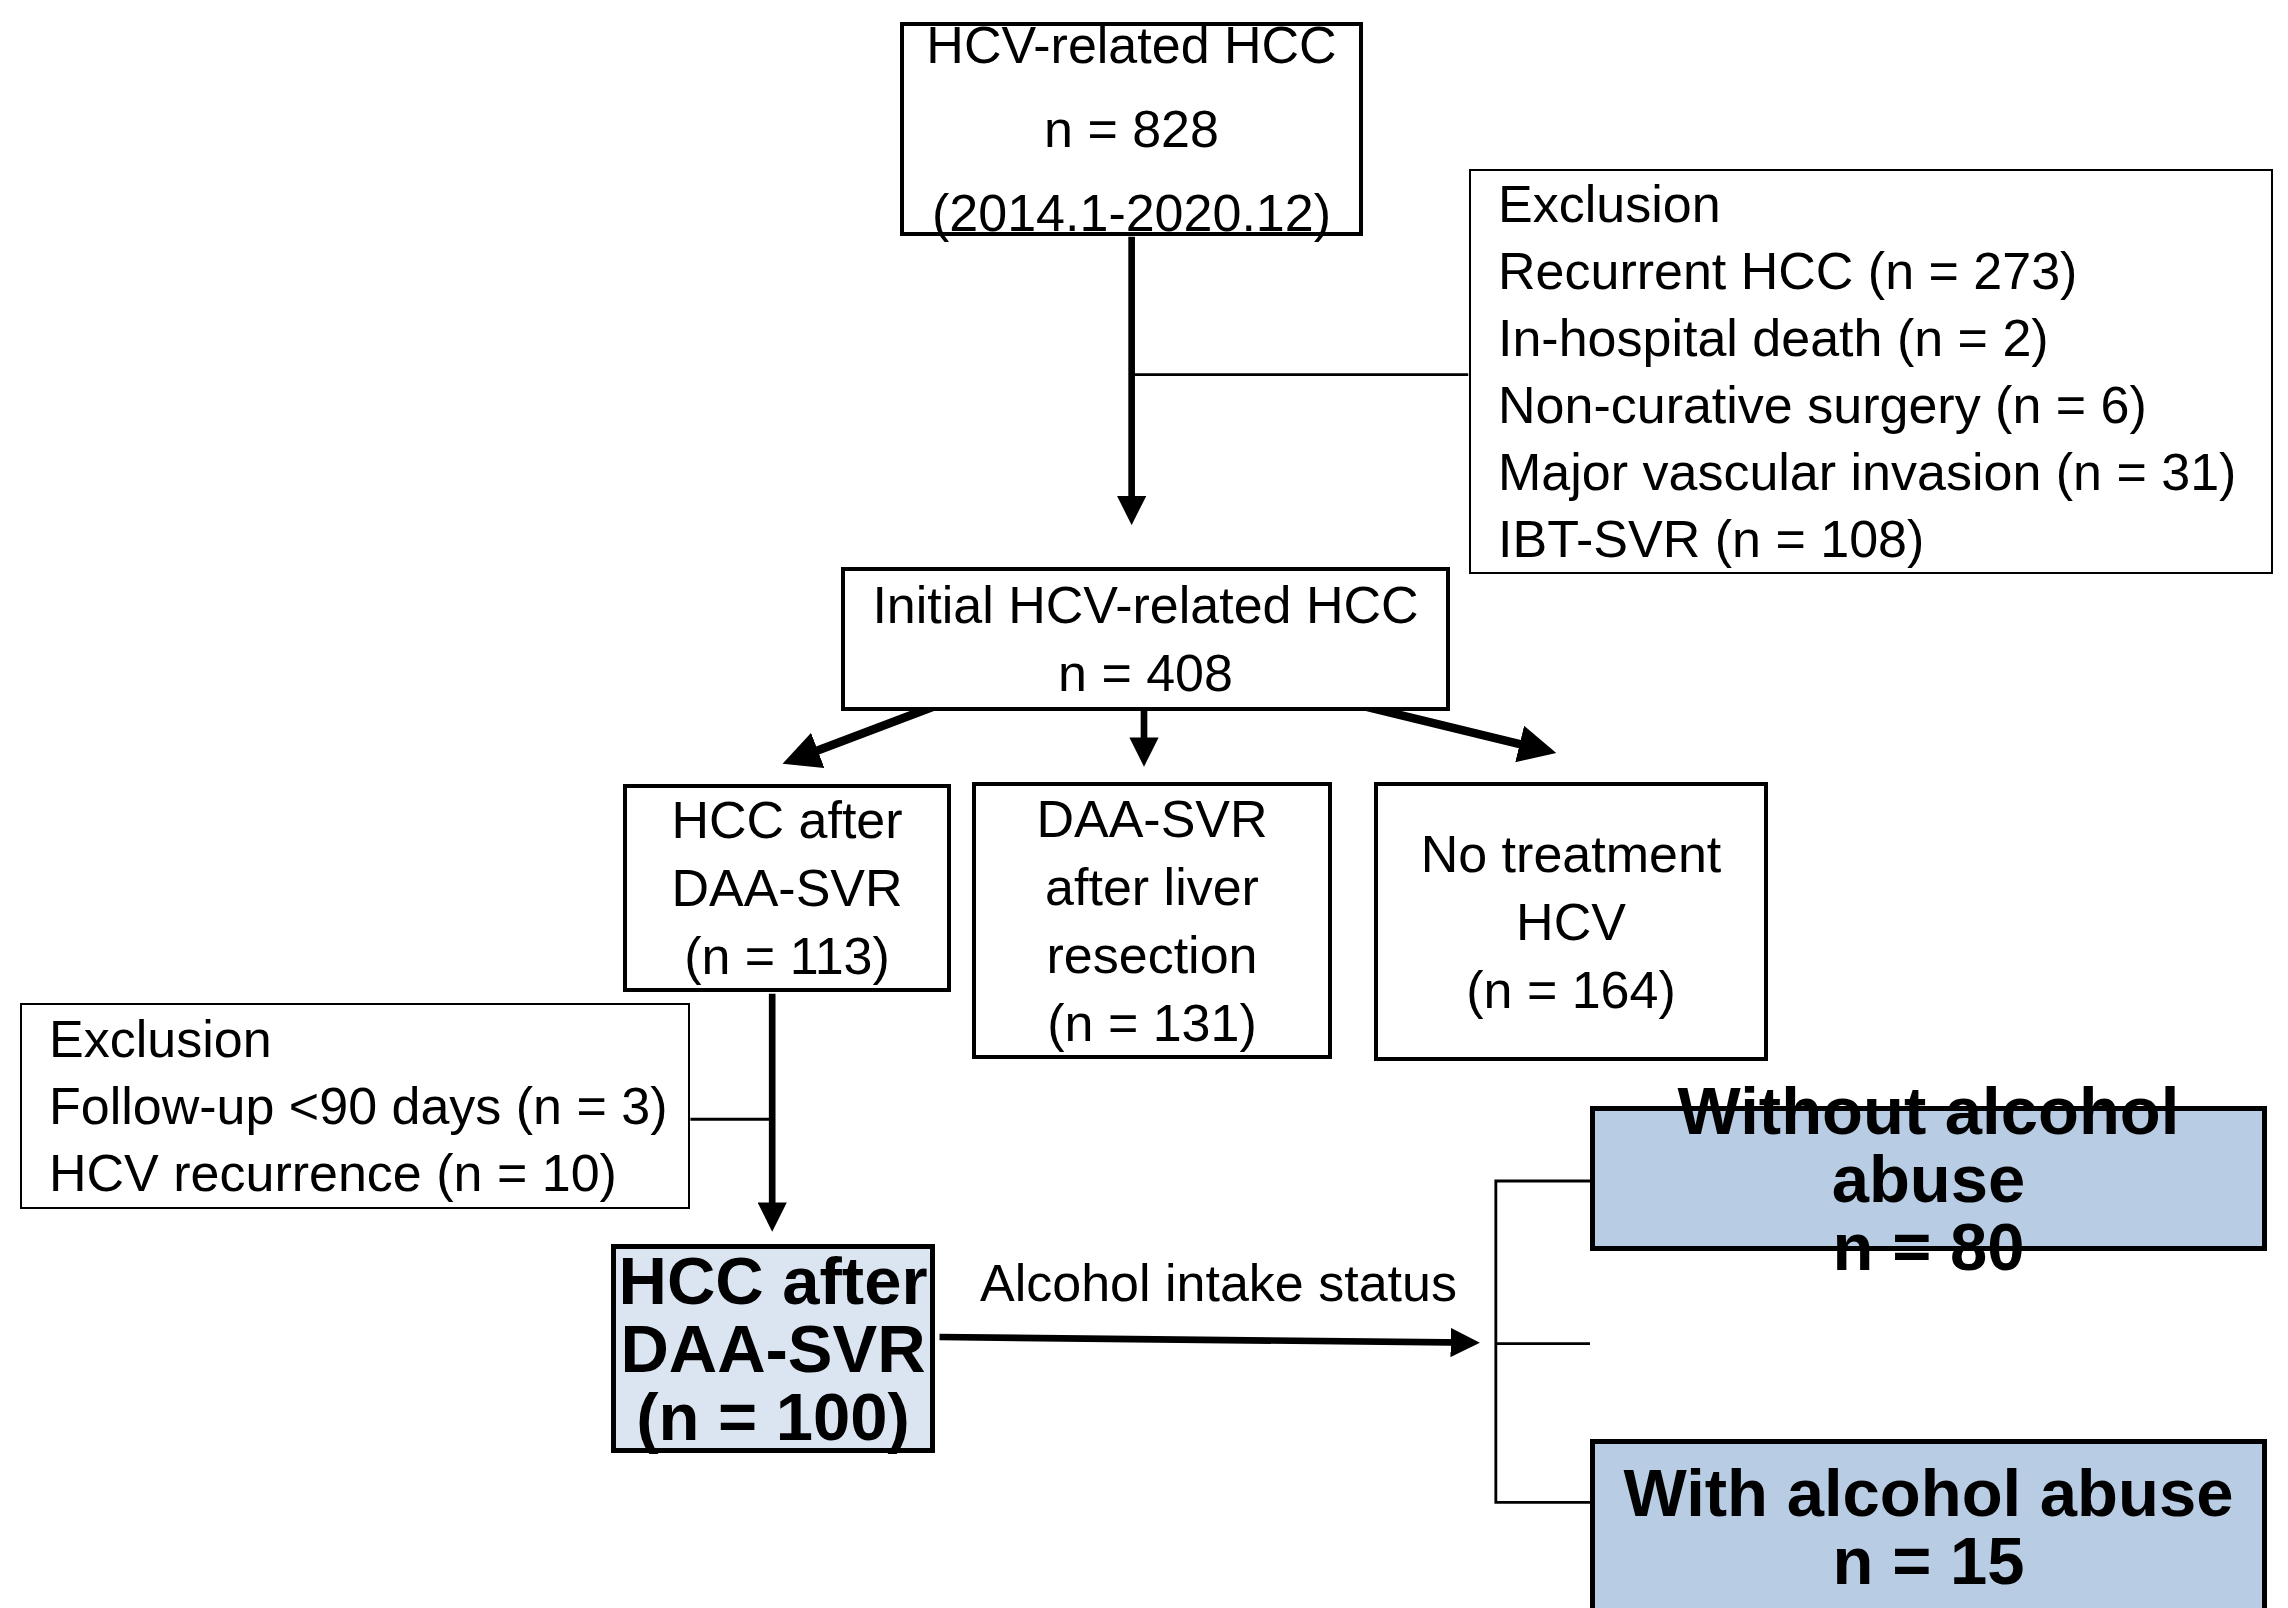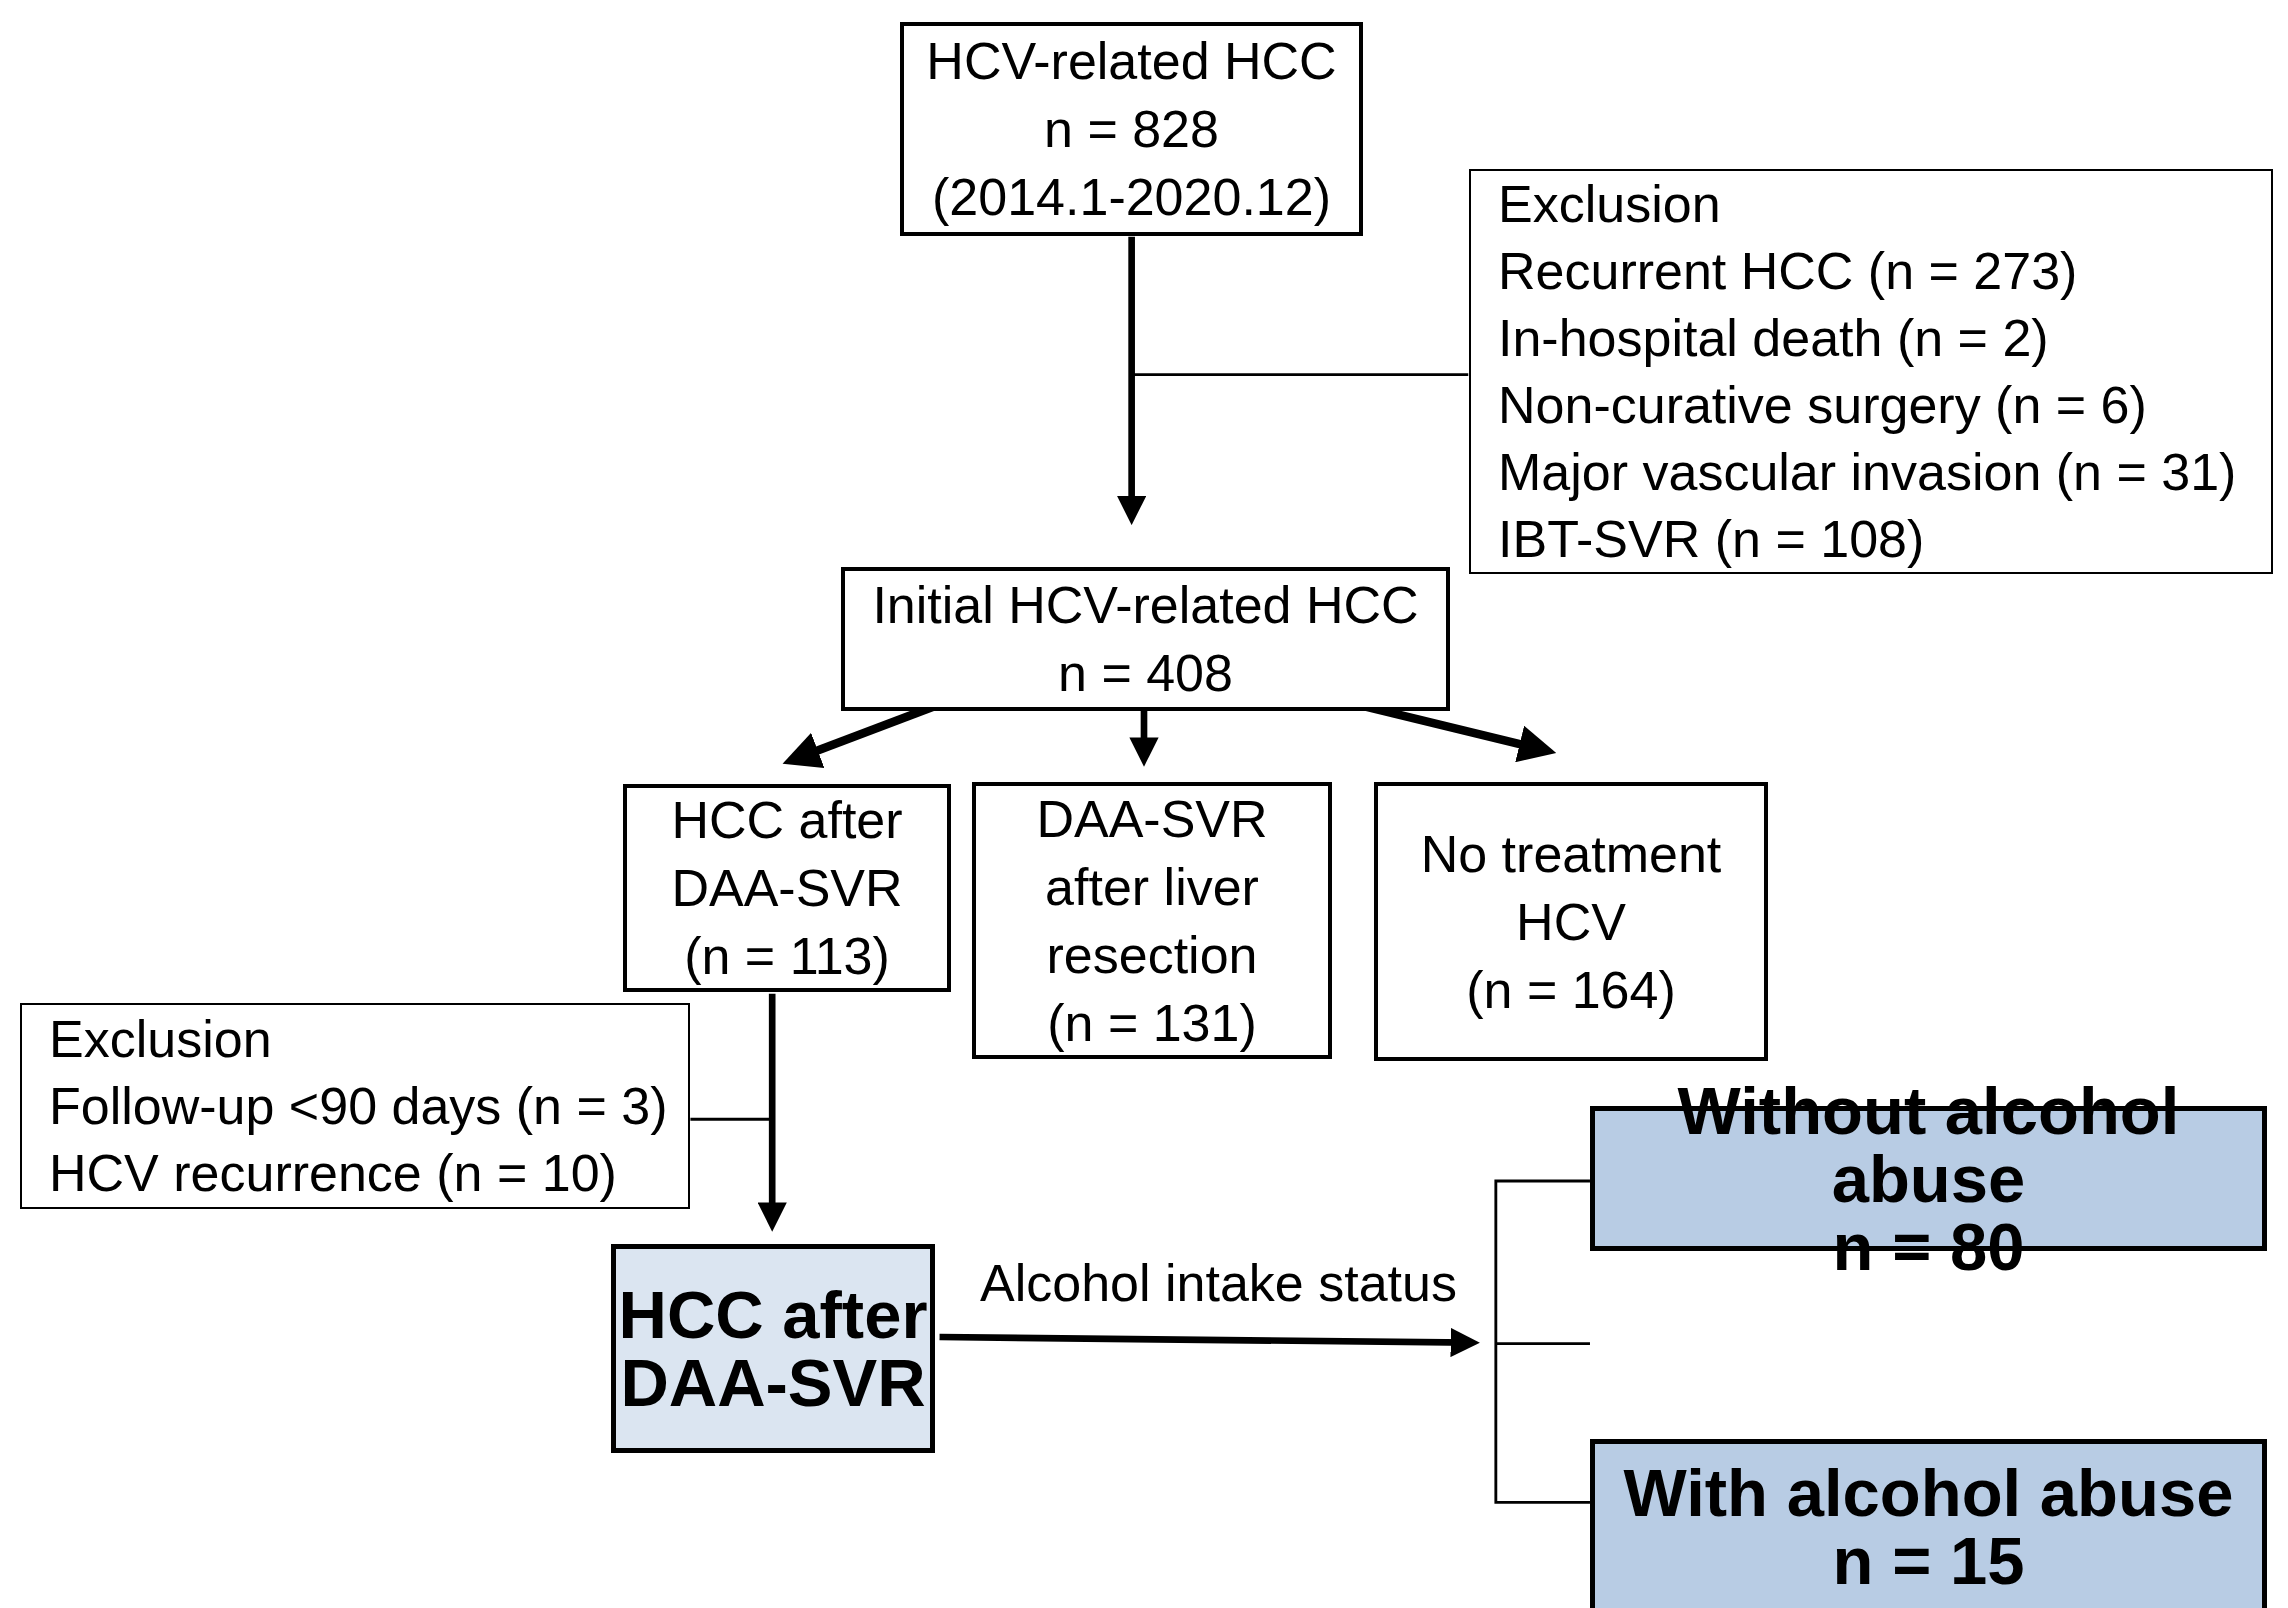--- a/index.html
+++ b/index.html
@@ -43,21 +43,21 @@
     align-items: flex-start;
     text-align: left;
     padding-left: 27px;
     padding-right: 7.6px;
     line-height: 67px;
   }
   .fill-light { background: #dbe5f1; }
   .fill-mid   { background: #b8cce4; }
 
   
-  #node-top        { left: 900px;  top: 22px;   width: 463px; height: 214px; }
+  #node-top        { left: 900px;  top: 22px;   width: 463px; height: 214px; gap: 16px; }
   #node-excl-right { left: 1469px; top: 169px;  width: 804px; height: 405px; }
   #node-initial    { left: 841px;  top: 535px;  width: 609px; height: 144px; margin-top: 32px; }
   #node-branch1    { left: 623px;  top: 784px;  width: 328px; height: 208px; }
   #node-branch2    { left: 972px; top: 782px;  width: 360px; height: 277px; }
   #node-branch3    { left: 1374px; top: 782px;  width: 394px; height: 279px; }
   #node-excl-left  { left: 20px;   top: 1003px; width: 670px; height: 206px; }
   #node-final      { left: 611px;  top: 1244px; width: 324px; height: 209px; }
   #node-n80        { left: 1590px; top: 1106px; width: 677px; height: 145px; }
   #node-n5         { left: 1590px; top: 1273px; width: 677px; height: 142px; }
   #node-n15        { left: 1590px; top: 1439px; width: 677px; height: 176px; }
@@ -141,20 +141,21 @@
 
   <div class="box thin left-align" id="node-excl-left">
     <div>Exclusion</div>
     <div>Follow-up &lt;90 days (n = 3)</div>
     <div>HCV recurrence (n = 10)</div>
   </div>
 
   <div class="box thick bold fill-light" id="node-final">
     <div>HCC after</div>
     <div>DAA-SVR</div>
+    <div>(n = 100)</div>
   </div>
 
   <div class="edge-label">Alcohol intake status</div>
 
   <div class="box thick bold fill-mid" id="node-n80">
     <div>Without alcohol abuse</div>
     <div>n = 80</div>
   </div>
 
 

